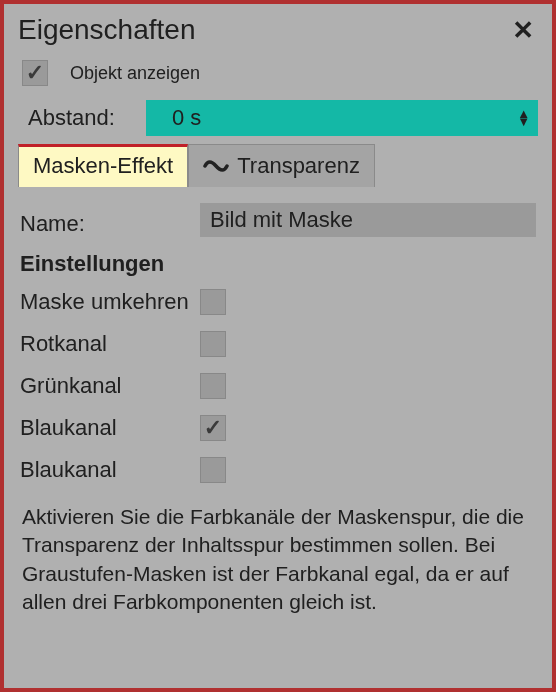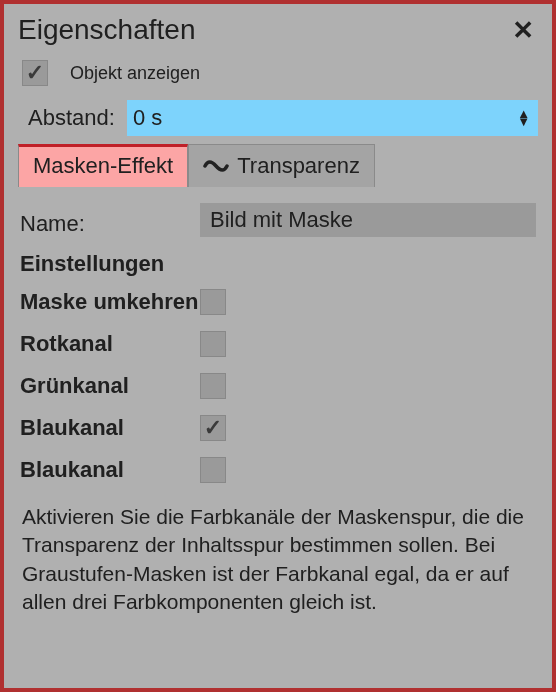--- a/index.html
+++ b/index.html
@@ -53,35 +53,35 @@
   .checkbox.checked::after {
     content: "✓";
     font-size: 22px;
     font-weight: bold;
     color: #3a3a3a;
     line-height: 1;
   }
   .spacing-row {
     display: flex;
     align-items: center;
-    gap: 3px;
+    gap: 22px;
     padding: 0 0 6px 10px;
     font-size: 22px;
   }
   .spacing-label {
     min-width: 96px;
   }
   .spinner {
     flex: 1;
-    background: #7dd3fc;
+    background: #14b8a6;
     height: 36px;
     display: flex;
     align-items: center;
     justify-content: space-between;
-    padding: 0 8px 0 6px;
+    padding: 0 8px 0 26px;
     cursor: pointer;
   }
   .spinner-value {
     font-size: 22px;
   }
   .spinner-arrows {
     display: flex;
     flex-direction: column;
     line-height: 8px;
     font-size: 13px;
@@ -96,21 +96,21 @@
     font-size: 22px;
     display: flex;
     align-items: center;
     gap: 8px;
     cursor: pointer;
     background: #a4a4a4;
     border: 1px solid #8a8a8a;
     border-bottom: none;
   }
   .tab.active {
-    background: #fca5a5;
+    background: #fef9c3;
     border-top: 3px solid #c02028;
     border-left: 1px solid #8a8a8a;
     border-right: 1px solid #8a8a8a;
     padding-top: 6px;
   }
   .tab-icon {
     width: 26px;
     height: 22px;
     display: flex;
     align-items: center;
@@ -144,21 +144,20 @@
     margin-bottom: 12px;
   }
   .setting-row {
     display: flex;
     align-items: center;
     font-size: 22px;
     margin-bottom: 16px;
   }
   .setting-label {
     width: 180px;
-    font-weight: bold;
   }
   .help-text {
     font-size: 21px;
     line-height: 1.35;
     padding: 4px 6px 0 2px;
   }
 </style>
 </head>
 <body>
 

